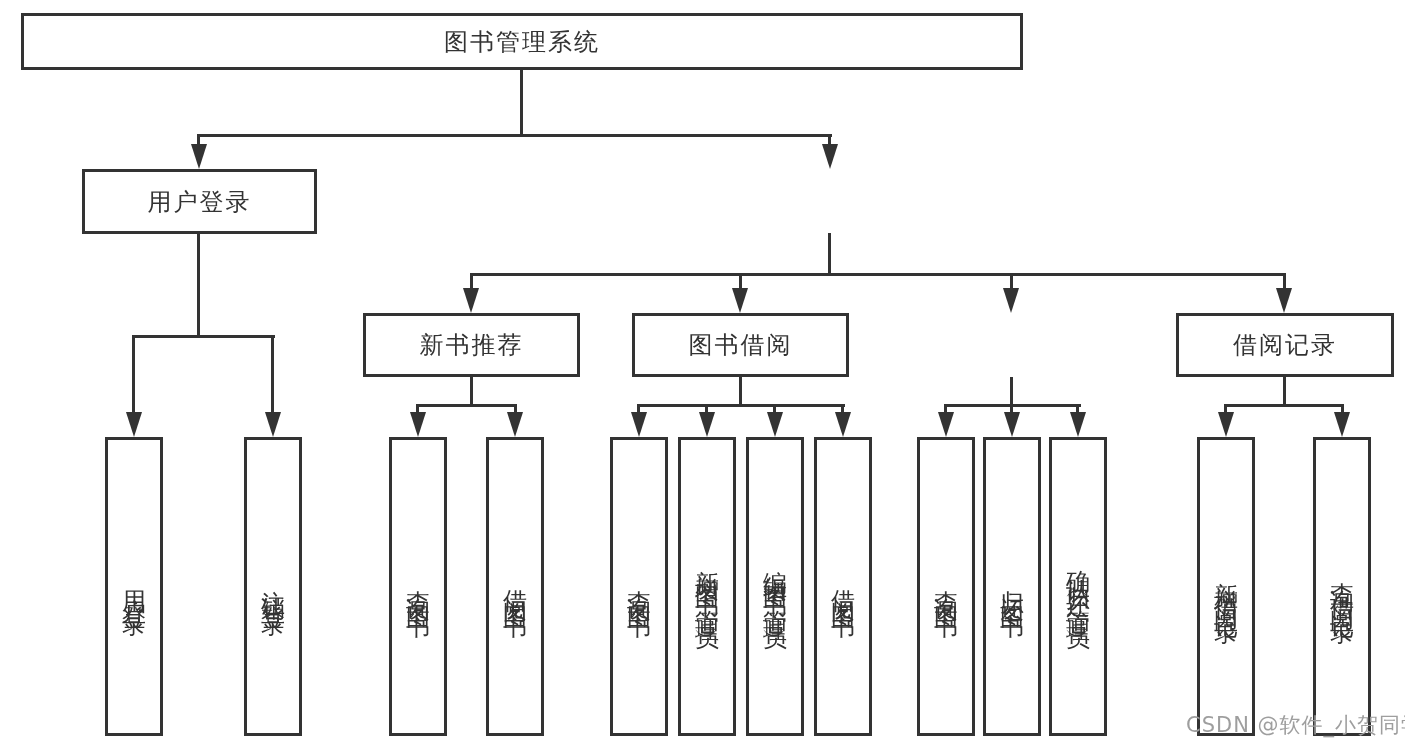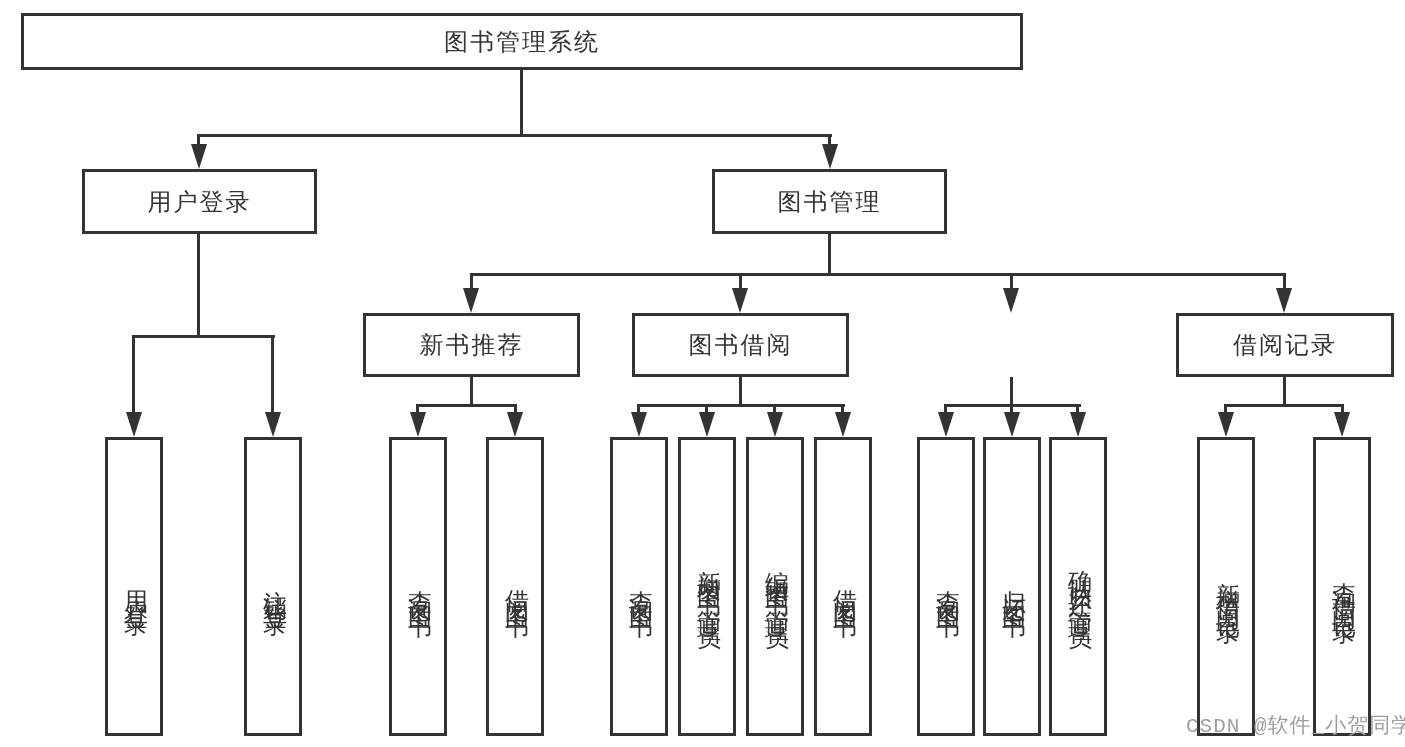--- a/index.html
+++ b/index.html
@@ -8,21 +8,20 @@
     --watermark:#9e9e9e;
     --bg:#ffffff;
   }
   html,body{margin:0;padding:0;background:var(--bg);}
   body{font-family:"DejaVu Sans", sans-serif;}
   .stage{
     position:relative;
     width:1405px;height:747px;
     background:var(--bg);
     overflow:hidden;
-    font-family:Liberation Mono, monospace;
   }
   .box{
     position:absolute;
     box-sizing:border-box;
     border:3px solid var(--line);
     background:#ffffff;
     display:flex;
     align-items:center;
     justify-content:center;
     color:var(--text);
@@ -60,21 +59,20 @@
 </style>
 </head>
 <body>
 
 <div class="stage">
 
   <div class="box hbox" style="left:21px;top:13px;width:1002px;height:57px">图书管理系统</div>
 
   <div class="box hbox" style="left:82px;top:169px;width:235px;height:65px">用户登录</div>
 
-  <div class="box hbox" style="left:712px;top:169px;width:235px;height:65px">图书管理</div>
 
   <div class="box hbox" style="left:363px;top:313px;width:217px;height:64px">新书推荐</div>
 
   <div class="box hbox" style="left:632px;top:313px;width:217px;height:64px">图书借阅</div>
 
 
   <div class="box hbox" style="left:1176px;top:313px;width:218px;height:64px">借阅记录</div>
 
   <div class="box vbox" style="left:105px;top:437px;width:58px;height:299px">
     <span class="vtext">用户登录</span>

